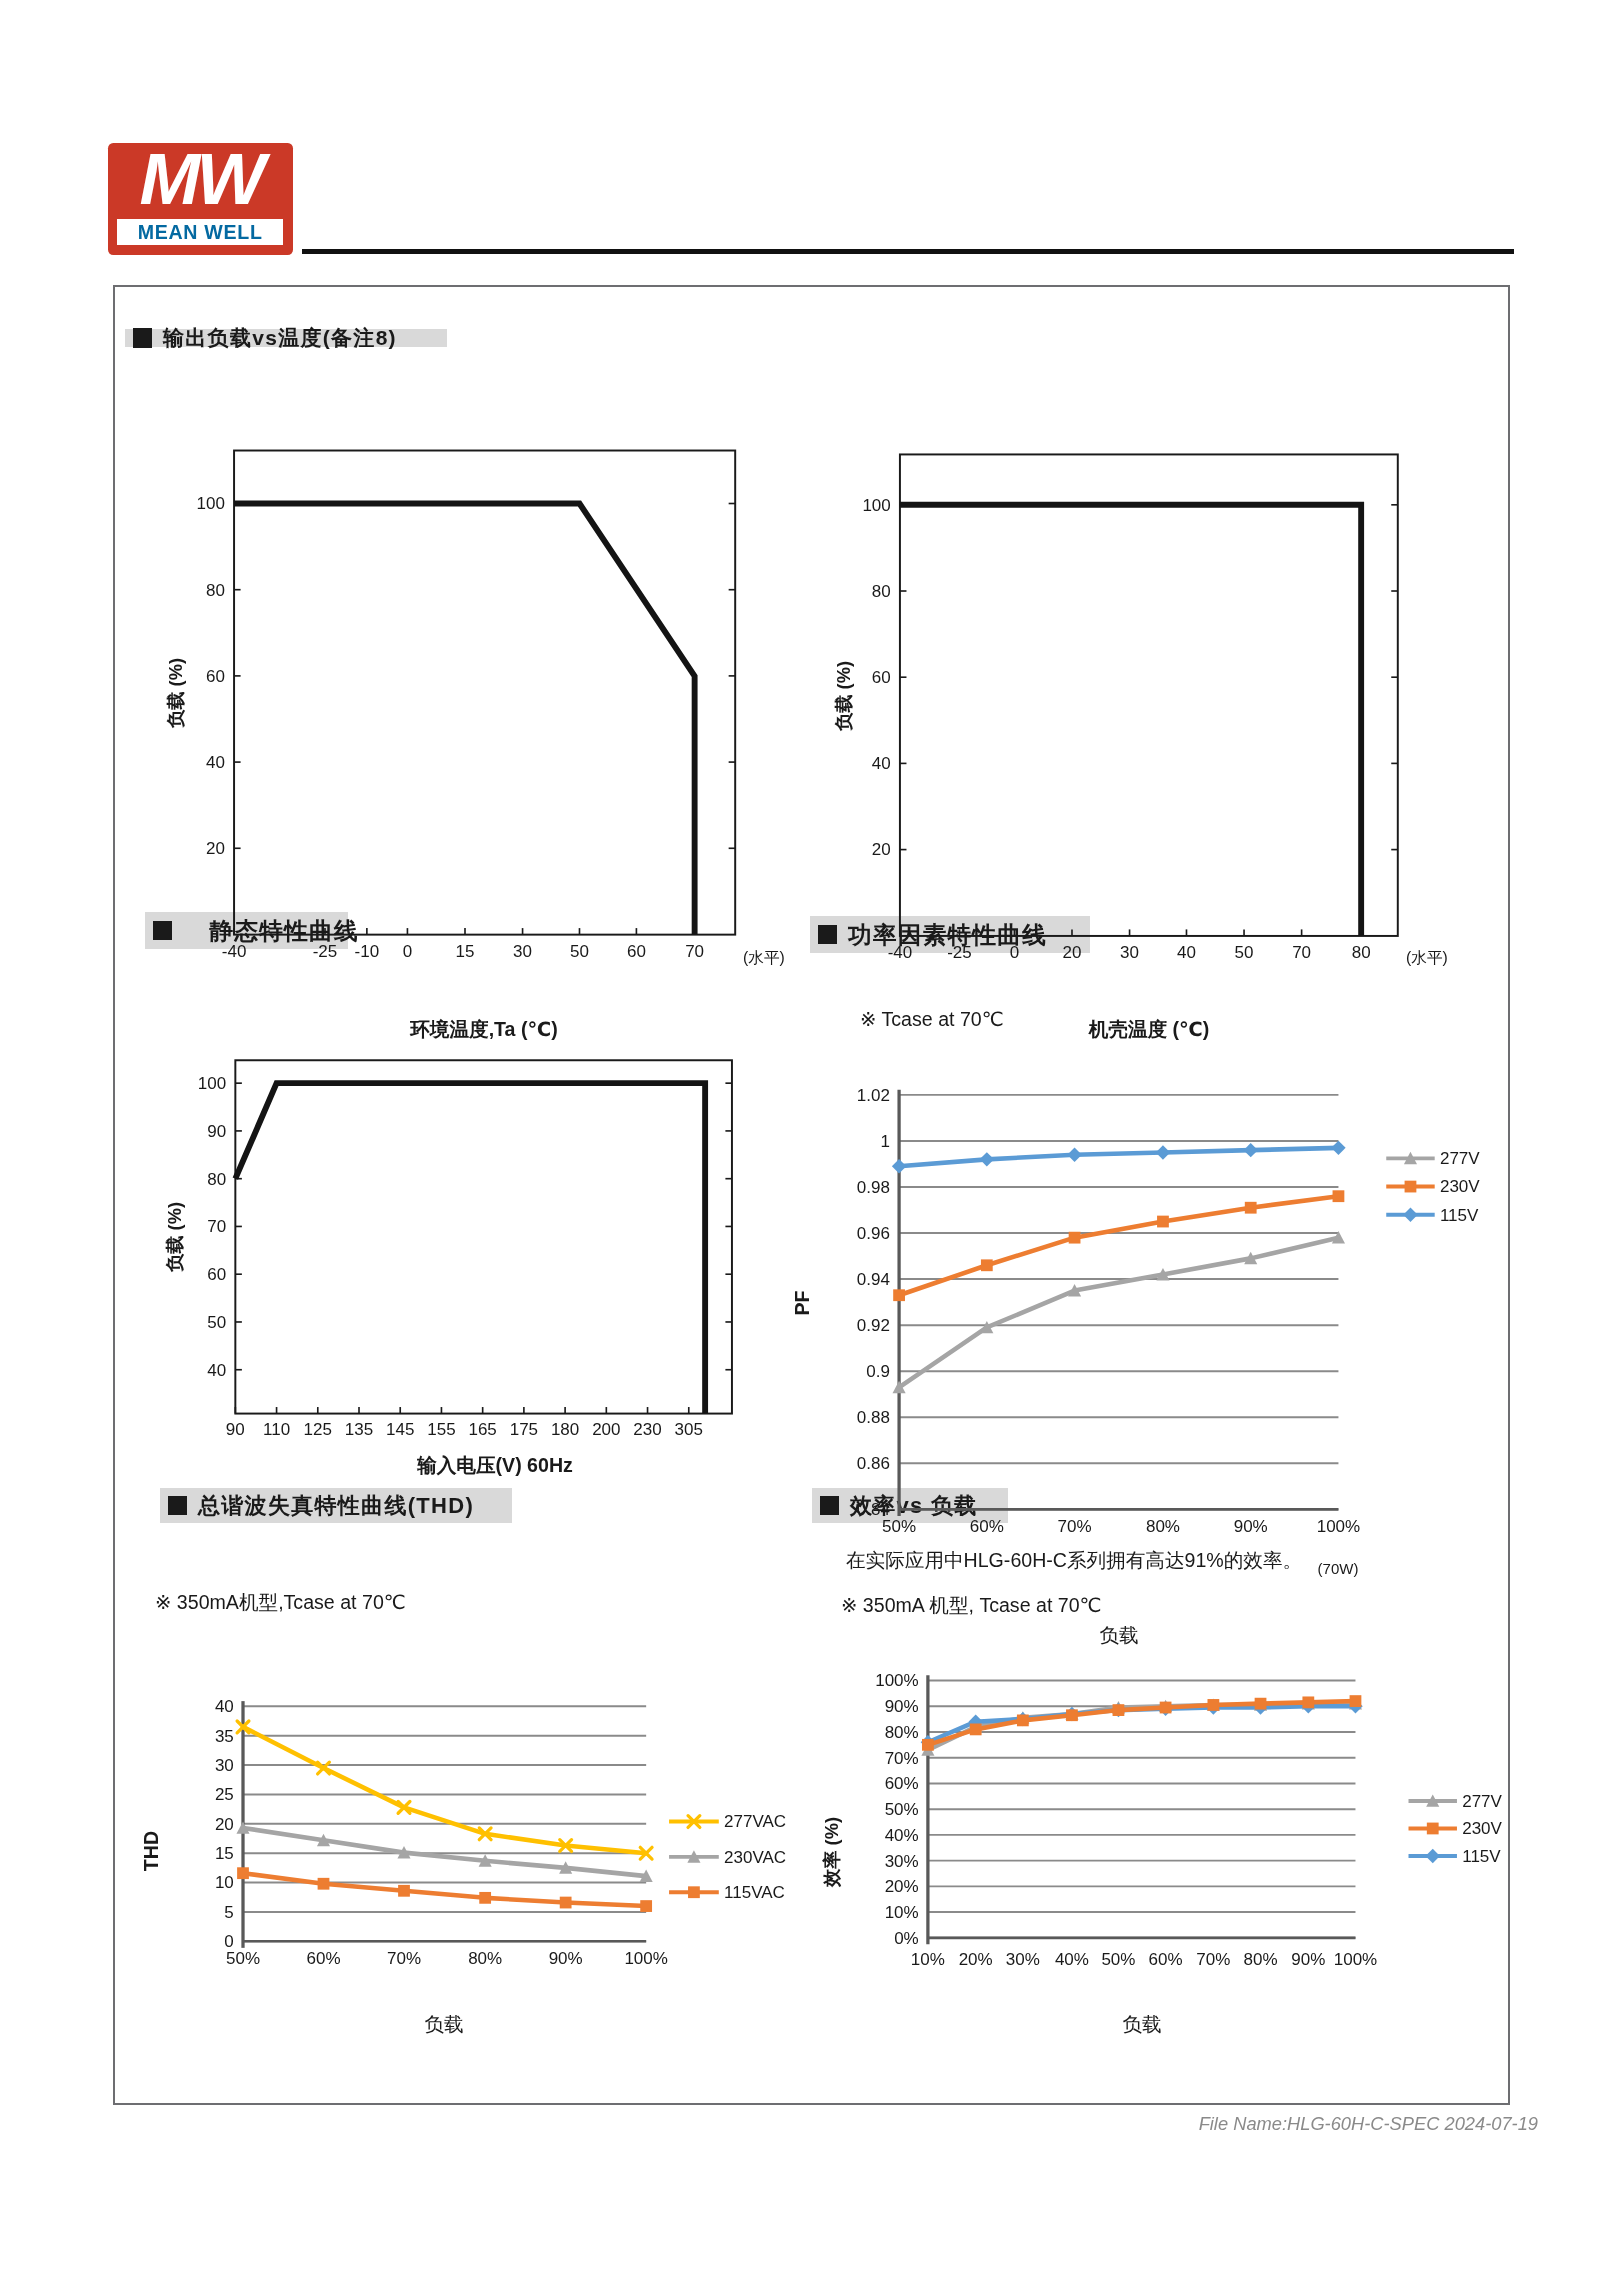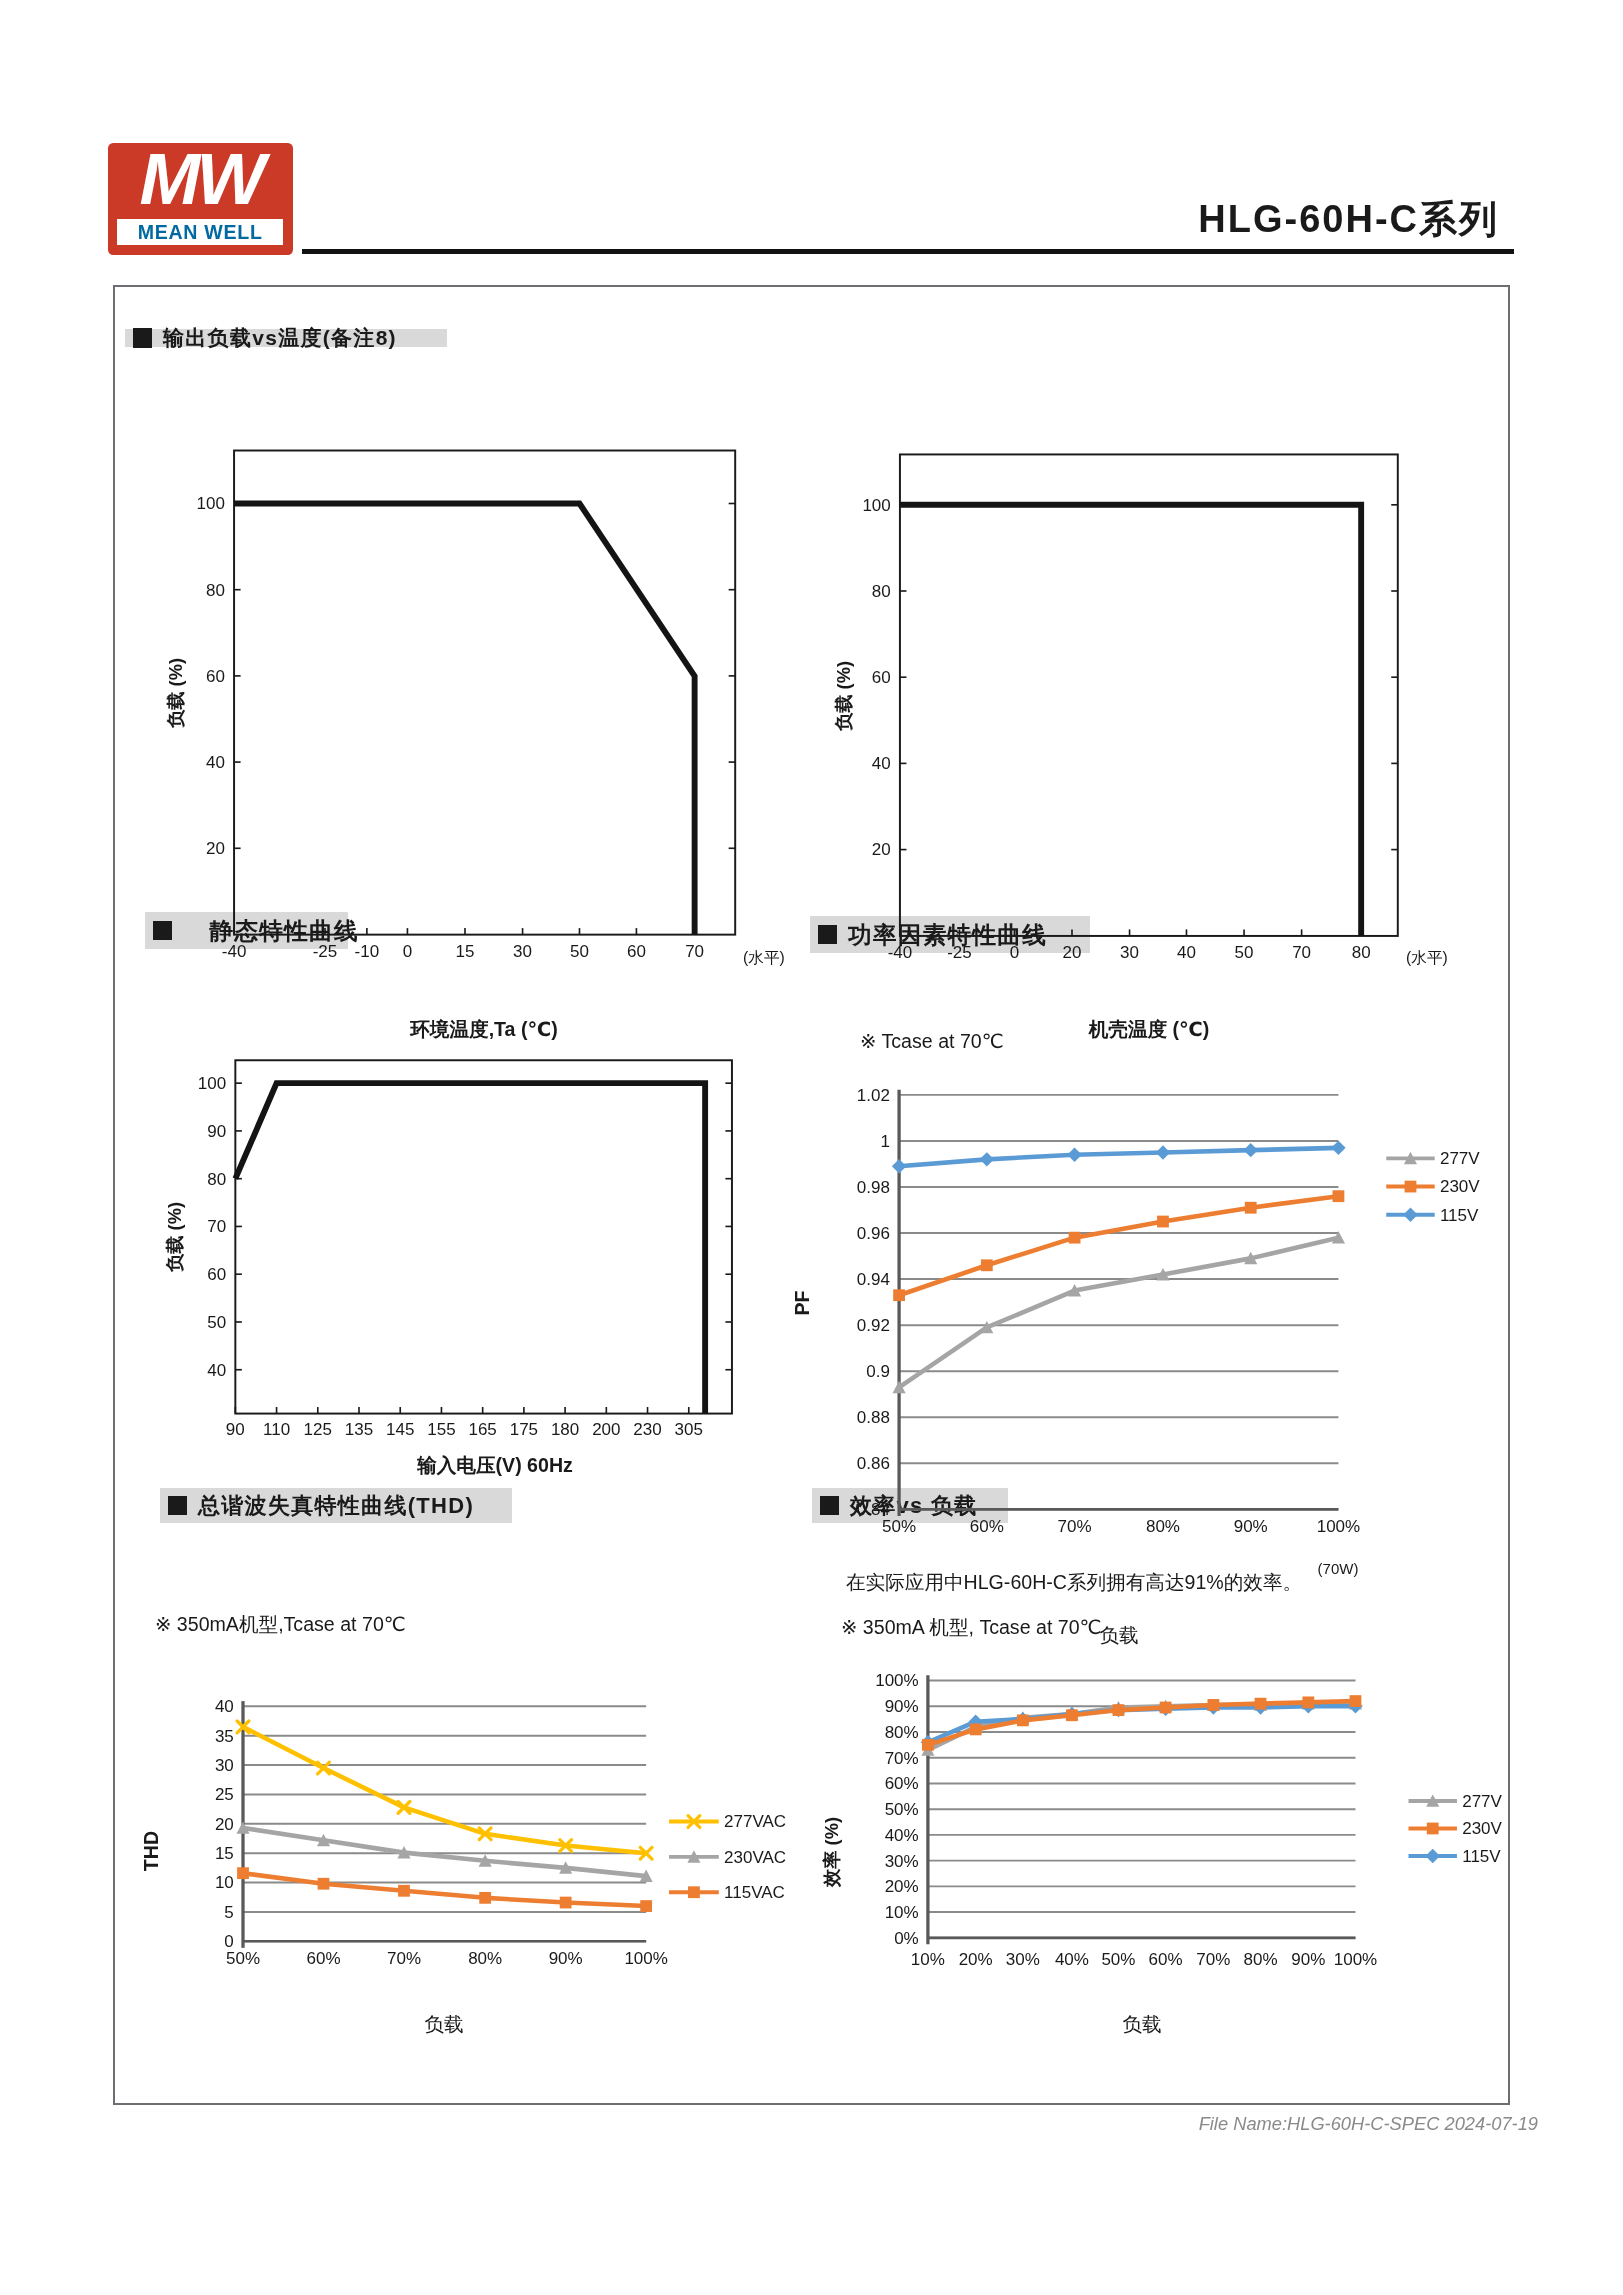--- a/index.html
+++ b/index.html
@@ -15,41 +15,40 @@
   .title{position:absolute;left:306px;top:196px;font-size:35px;font-weight:600;letter-spacing:3.3px;white-space:nowrap;}
   .series-title{position:absolute;right:124px;top:194px;font-size:38px;font-weight:bold;letter-spacing:2px;white-space:nowrap;}
   .rule{position:absolute;left:302px;top:249px;width:1212px;height:5.2px;background:#111111;}
   .mainbox{position:absolute;left:113px;top:285px;width:1393px;height:1816px;border:2px solid #6d6e71;}
   
   .secbar{position:absolute;background:#D9D9D9;display:flex;align-items:center;gap:10.5px;
           padding-left:7.9px;box-sizing:border-box;white-space:nowrap;}
   .secbar .sq{display:inline-block;width:19.6px;height:19.6px;background:#1a1a1a;flex:0 0 auto;}
   .secbar span.lbl{font-weight:600;letter-spacing:1.3px;}
   
-  .note{position:absolute;font-size:19.6px;white-space:nowrap;margin-top:22px;}
+  .note{position:absolute;font-size:19.6px;white-space:nowrap;}
   
   .hlabel{position:absolute;transform:translateX(-50%);font-size:19.6px;font-weight:600;white-space:nowrap;}
   .vlabel{position:absolute;transform:translate(-50%,-50%) rotate(-90deg);font-size:18.3px;font-weight:600;white-space:nowrap;}
   .small-suffix{position:absolute;font-size:15.7px;white-space:nowrap;}
   .sub70{position:absolute;transform:translateX(-50%);font-size:15px;white-space:nowrap;}
   .chart{position:absolute;}
   .chart text{font-family:"Liberation Sans","DejaVu Sans",sans-serif;}
   
   .footer{position:absolute;right:85px;top:2113px;font-size:18.3px;font-style:italic;color:#8a8a8a;white-space:nowrap;}
 </style>
 </head>
 <body>
 
 <div id="page">
 
   <div class="logo">
     <div class="mw">MW</div>
     <div class="brand">MEAN WELL</div>
   </div>
-  <div class="series-title">HLG-60H-C系列</div>
   <div class="rule"></div>
   <div class="mainbox"></div>
 
   <div class="secbar" style="left:125px;top:329px;width:322px;height:18px;font-size:21px;">
     <span class="sq"></span>
     <span class="lbl">输出负载vs温度(备注8)</span>
   </div>
   <div class="secbar" style="left:145px;top:912px;width:203px;height:37px;font-size:23.6px;gap:37px;">
     <span class="sq"></span>
     <span class="lbl">静态特性曲线</span>

